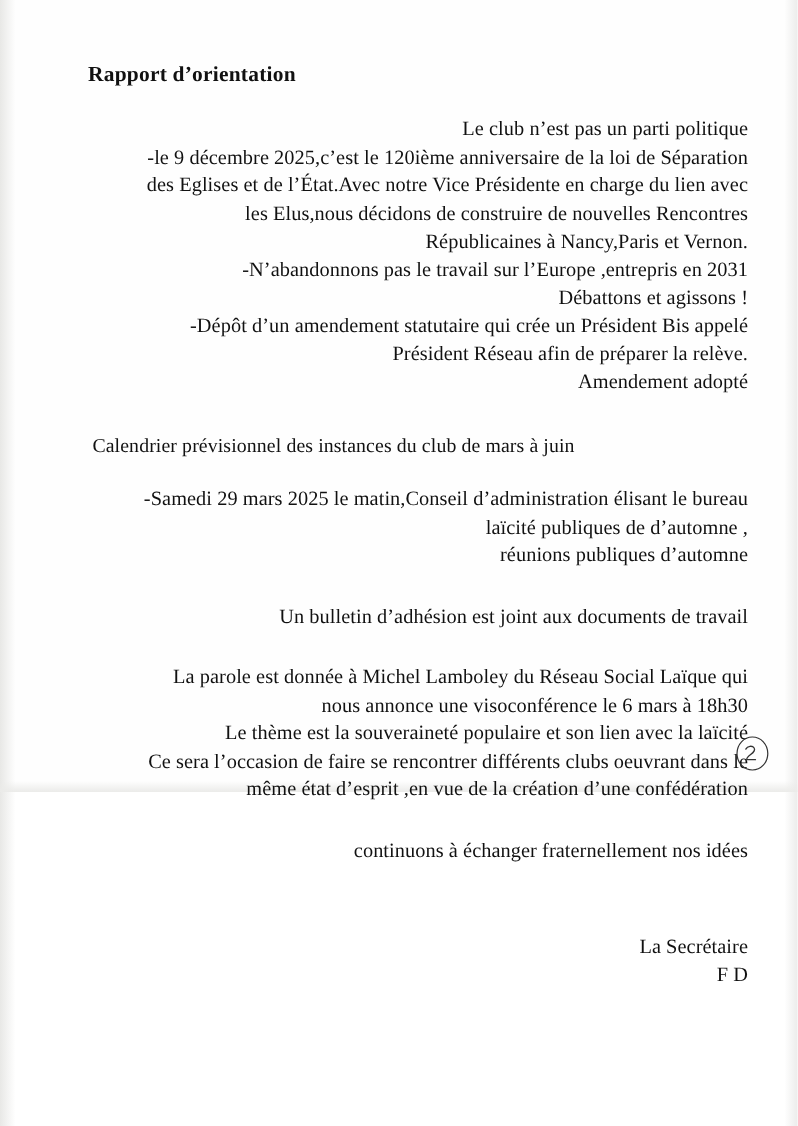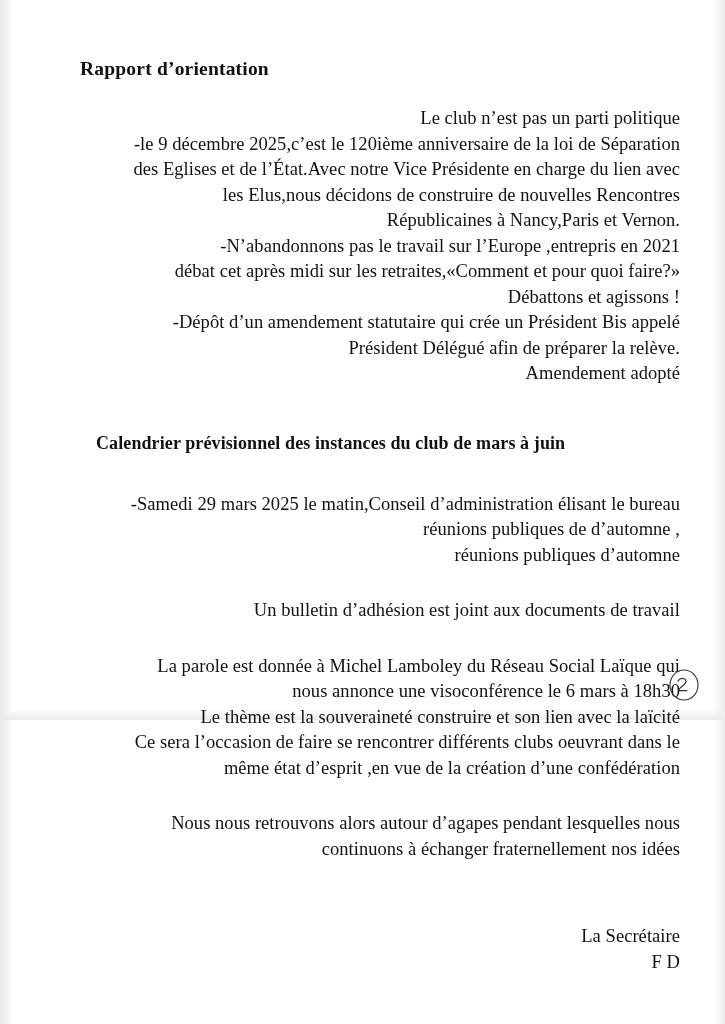--- a/index.html
+++ b/index.html
@@ -51,22 +51,22 @@
     width: 600px;
   }
   h1.doc-title {
     font-size: 19.5px;
     font-weight: bold;
     margin: 0 0 26px 0;
     letter-spacing: 0.2px;
   }
   h2.section-title {
     font-size: 18px;
-    font-weight: bold;
-    margin: 16px;
+    font-weight: normal;
+    margin: 4px;
     letter-spacing: 0.1px;
   }
   p.para {
     font-size: 18.5px;
     line-height: 25.5px;
     margin: 0;
     text-align: right;
     letter-spacing: 0.05px;
   }
   .block { margin: 0 0 0 0; }
@@ -99,58 +99,56 @@
   <div class="content">
 
     <h1 class="doc-title">Rapport d’orientation</h1>
 
     <div class="block">
       <p class="para">Le club n’est pas un parti politique</p>
       <p class="para">-le 9 décembre 2025,c’est le 120ième anniversaire de la loi de Séparation</p>
       <p class="para">des Eglises et de l’État.Avec notre Vice Présidente en charge du lien avec</p>
       <p class="para">les Elus,nous décidons de construire de nouvelles Rencontres</p>
       <p class="para">Républicaines à Nancy,Paris et Vernon.</p>
-      <p class="para">-N’abandonnons pas le travail sur l’Europe ,entrepris en 2021</p>
-      <p class="para">débat cet après midi sur les retraites,«Comment et pour quoi faire?»</p>
+      <p class="para">-N’abandonnons pas le travail sur l’Europe ,entrepris en 2031</p>
       <p class="para">Débattons et agissons !</p>
       <p class="para">-Dépôt d’un amendement statutaire qui crée un Président Bis appelé</p>
-      <p class="para">Président Délégué afin de préparer la relève.</p>
+      <p class="para">Président Réseau afin de préparer la relève.</p>
       <p class="para">Amendement adopté</p>
     </div>
 
     <div class="gap-lg"></div>
 
     <h2 class="section-title">Calendrier prévisionnel des instances du club de mars à juin</h2>
 
     <div class="gap-md"></div>
 
     <div class="block">
       <p class="para">-Samedi 29 mars 2025 le matin,Conseil d’administration élisant le bureau</p>
-      <p class="para">réunions publiques de d’automne ,</p>
+      <p class="para">laïcité publiques de d’automne ,</p>
       <p class="para">réunions publiques d’automne</p>
     </div>
 
     <div class="gap-lg"></div>
 
     <p class="para">Un bulletin d’adhésion est joint aux documents de travail</p>
 
     <div class="gap-lg"></div>
 
     <div class="block">
       <p class="para">La parole est donnée à Michel Lamboley du Réseau Social Laïque qui</p>
       <p class="para">nous annonce une visoconférence le 6 mars à 18h30</p>
-      <p class="para">Le thème est la souveraineté construire et son lien avec la laïcité</p>
+      <p class="para">Le thème est la souveraineté populaire et son lien avec la laïcité</p>
       <p class="para">Ce sera l’occasion de faire se rencontrer  différents clubs oeuvrant dans le</p>
       <p class="para">même état d’esprit ,en vue de la création d’une confédération</p>
     </div>
 
     <div class="gap-lg"></div>
 
     <div class="block">
-      <p class="para">Nous nous retrouvons alors autour d’agapes pendant lesquelles  nous</p>
       <p class="para">continuons à échanger fraternellement nos idées</p>
     </div>
 
     <div class="gap-xl"></div>
     <div class="gap-md"></div>
 
     <div class="signature">
       <p class="para">La Secrétaire</p>
       <p class="para">F D</p>
     </div>

